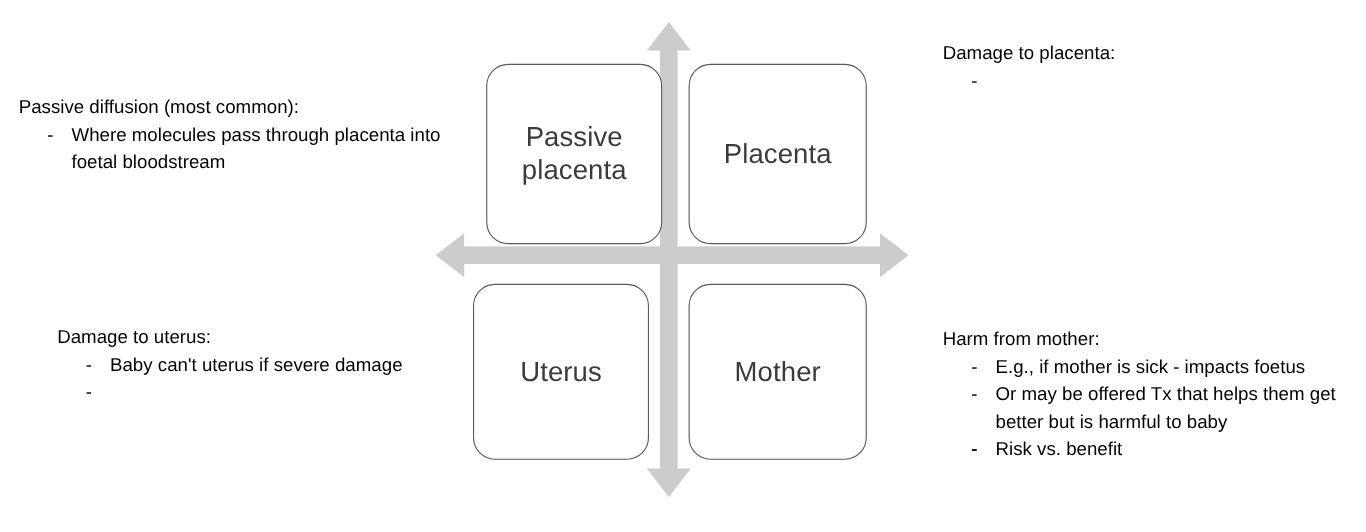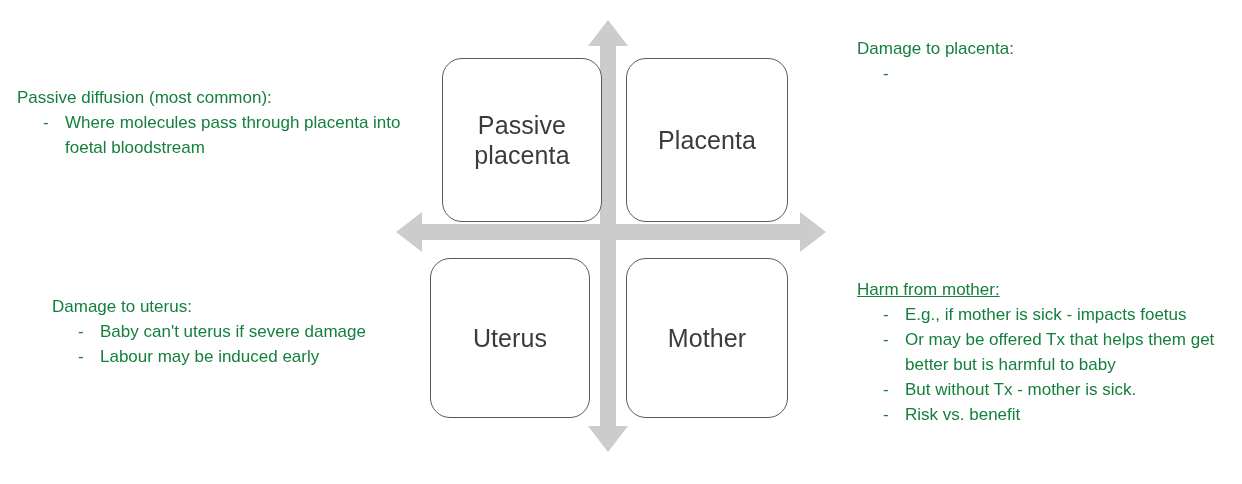--- a/index.html
+++ b/index.html
@@ -14,21 +14,21 @@
     position: relative;
     width: 1242px;
     height: 484px;
     background: #ffffff;
     overflow: hidden;
   }
 
   
   .textblock {
     position: absolute;
-    color: #15803d;
+    color: #000000;
     font-family: "Liberation Sans", sans-serif;
     font-size: 17px;
     line-height: 25px;
     white-space: nowrap;
   }
   .tb-heading {
     display: block;
     font-size: 17px;
     line-height: 25px;
   }
@@ -48,21 +48,21 @@
     top: 0;
   }
   .tb-list li .li-text {
     display: inline-block;
     white-space: normal;
   }
 
   #block-passive-diffusion { left: 17px;  top: 60px;  width: 400px; margin-top: 25px; }
   #block-damage-placenta   { left: 857px; top: 36px;  width: 380px; }
   #block-damage-uterus     { left: 52px;  top: 294px; width: 360px; }
-  #block-harm-mother       { left: 857px; top: 277px; width: 385px; text-decoration: underline; }
+  #block-harm-mother       { left: 857px; top: 296px; width: 385px; }
 
   
   #block-passive-diffusion .tb-list li .li-text { width: 340px; }
   #block-harm-mother .tb-list li .li-text { width: 330px; }
 
   
   .diagram {
     position: absolute;
     left: 396px;
     top: 20px;
@@ -123,39 +123,37 @@
 
   <div class="textblock" id="block-damage-uterus">
     <span class="tb-heading">Damage to uterus:</span>
     <ul class="tb-list">
       <li>
         <span class="dash">-</span>
         <span class="li-text">Baby can't uterus if severe damage</span>
       </li>
       <li>
         <span class="dash">-</span>
-        <span class="li-text">Labour may be induced early</span>
       </li>
     </ul>
   </div>
 
   <div class="textblock" id="block-harm-mother">
     <span class="tb-heading">Harm from mother:</span>
     <ul class="tb-list">
       <li>
         <span class="dash">-</span>
         <span class="li-text">E.g., if mother is sick - impacts foetus</span>
       </li>
       <li>
         <span class="dash">-</span>
         <span class="li-text">Or may be offered Tx that helps them get better but is harmful to baby</span>
       </li>
       <li>
         <span class="dash">-</span>
-        <span class="li-text">But without Tx - mother is sick.</span>
       </li>
       <li>
         <span class="dash">-</span>
         <span class="li-text">Risk vs. benefit</span>
       </li>
     </ul>
   </div>
 
   <div class="diagram">
 

